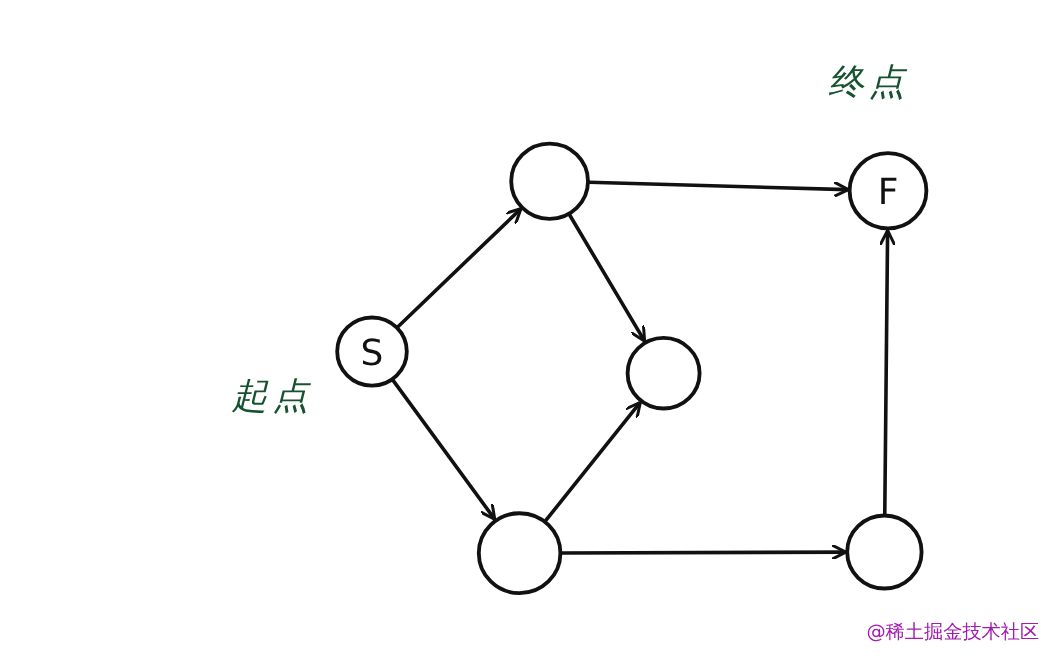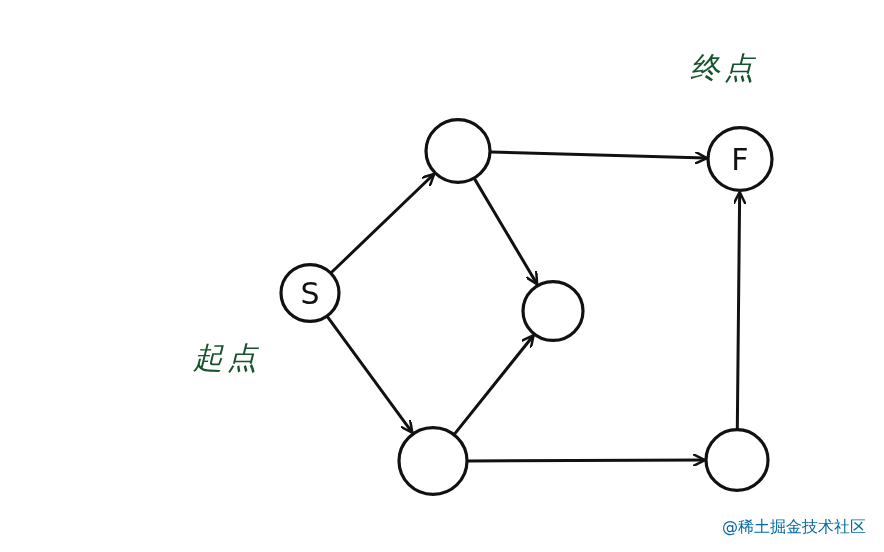--- a/index.html
+++ b/index.html
@@ -1,19 +1,19 @@
 <!DOCTYPE html>
 <html><head>
 <meta charset="utf-8">
 <style>
   html, body { margin:0; padding:0; }
   body { width:884px; height:552px; background:#ffffff; position:relative; overflow:hidden; font-family:"DejaVu Serif", serif; }
   #canvas { position:absolute; left:0; top:0; width:884px; height:552px; }
   .label { position:absolute; font-family:"DejaVu Serif", serif; font-size:30px; color:#14532d; font-style:italic; letter-spacing:4px; }
-  .watermark { position:absolute; right:18px; bottom:14px; font-family:"DejaVu Sans", sans-serif; font-size:16px; color:#0369a1; }
+  .watermark { position:absolute; right:18px; bottom:14px; font-family:"DejaVu Sans", sans-serif; font-size:16px; color:#a21caf; }
   .node-letter { font-family:"DejaVu Sans", sans-serif; font-size:30px; fill:#111; }
 </style>
 </head>
 <body>
 
 <svg id="canvas" viewBox="0 0 884 552" xmlns="http://www.w3.org/2000/svg">
   <defs>
     <marker id="arrow" viewBox="0 0 12 12" refX="11" refY="6" markerWidth="12" markerHeight="12" orient="auto-start-reverse" markerUnits="userSpaceOnUse">
       <path d="M0,0 L12,6 L0,12" fill="none" stroke="#111" stroke-width="2.5" stroke-linecap="round"></path>
     </marker>
@@ -44,15 +44,15 @@
       <g>
         <ellipse cx="737" cy="460" rx="31" ry="30.38" fill="#fff" stroke="#111111" stroke-width="3.2"></ellipse>
       </g>
       <g>
         <ellipse cx="740" cy="159" rx="32" ry="31.36" fill="#fff" stroke="#111111" stroke-width="3.2"></ellipse>
         <text x="740" y="170" text-anchor="middle" class="node-letter">F</text>
       </g>
     </g>
 </svg>
 
-<div class="label" style="left:193px; top:338px;">起点</div>
+<div class="label" style="left:193px; top:310px;">起点</div>
 <div class="label" style="left:690px; top:48px;">终点</div>
 <div class="watermark">@稀土掘金技术社区</div>
 
 </body></html>

